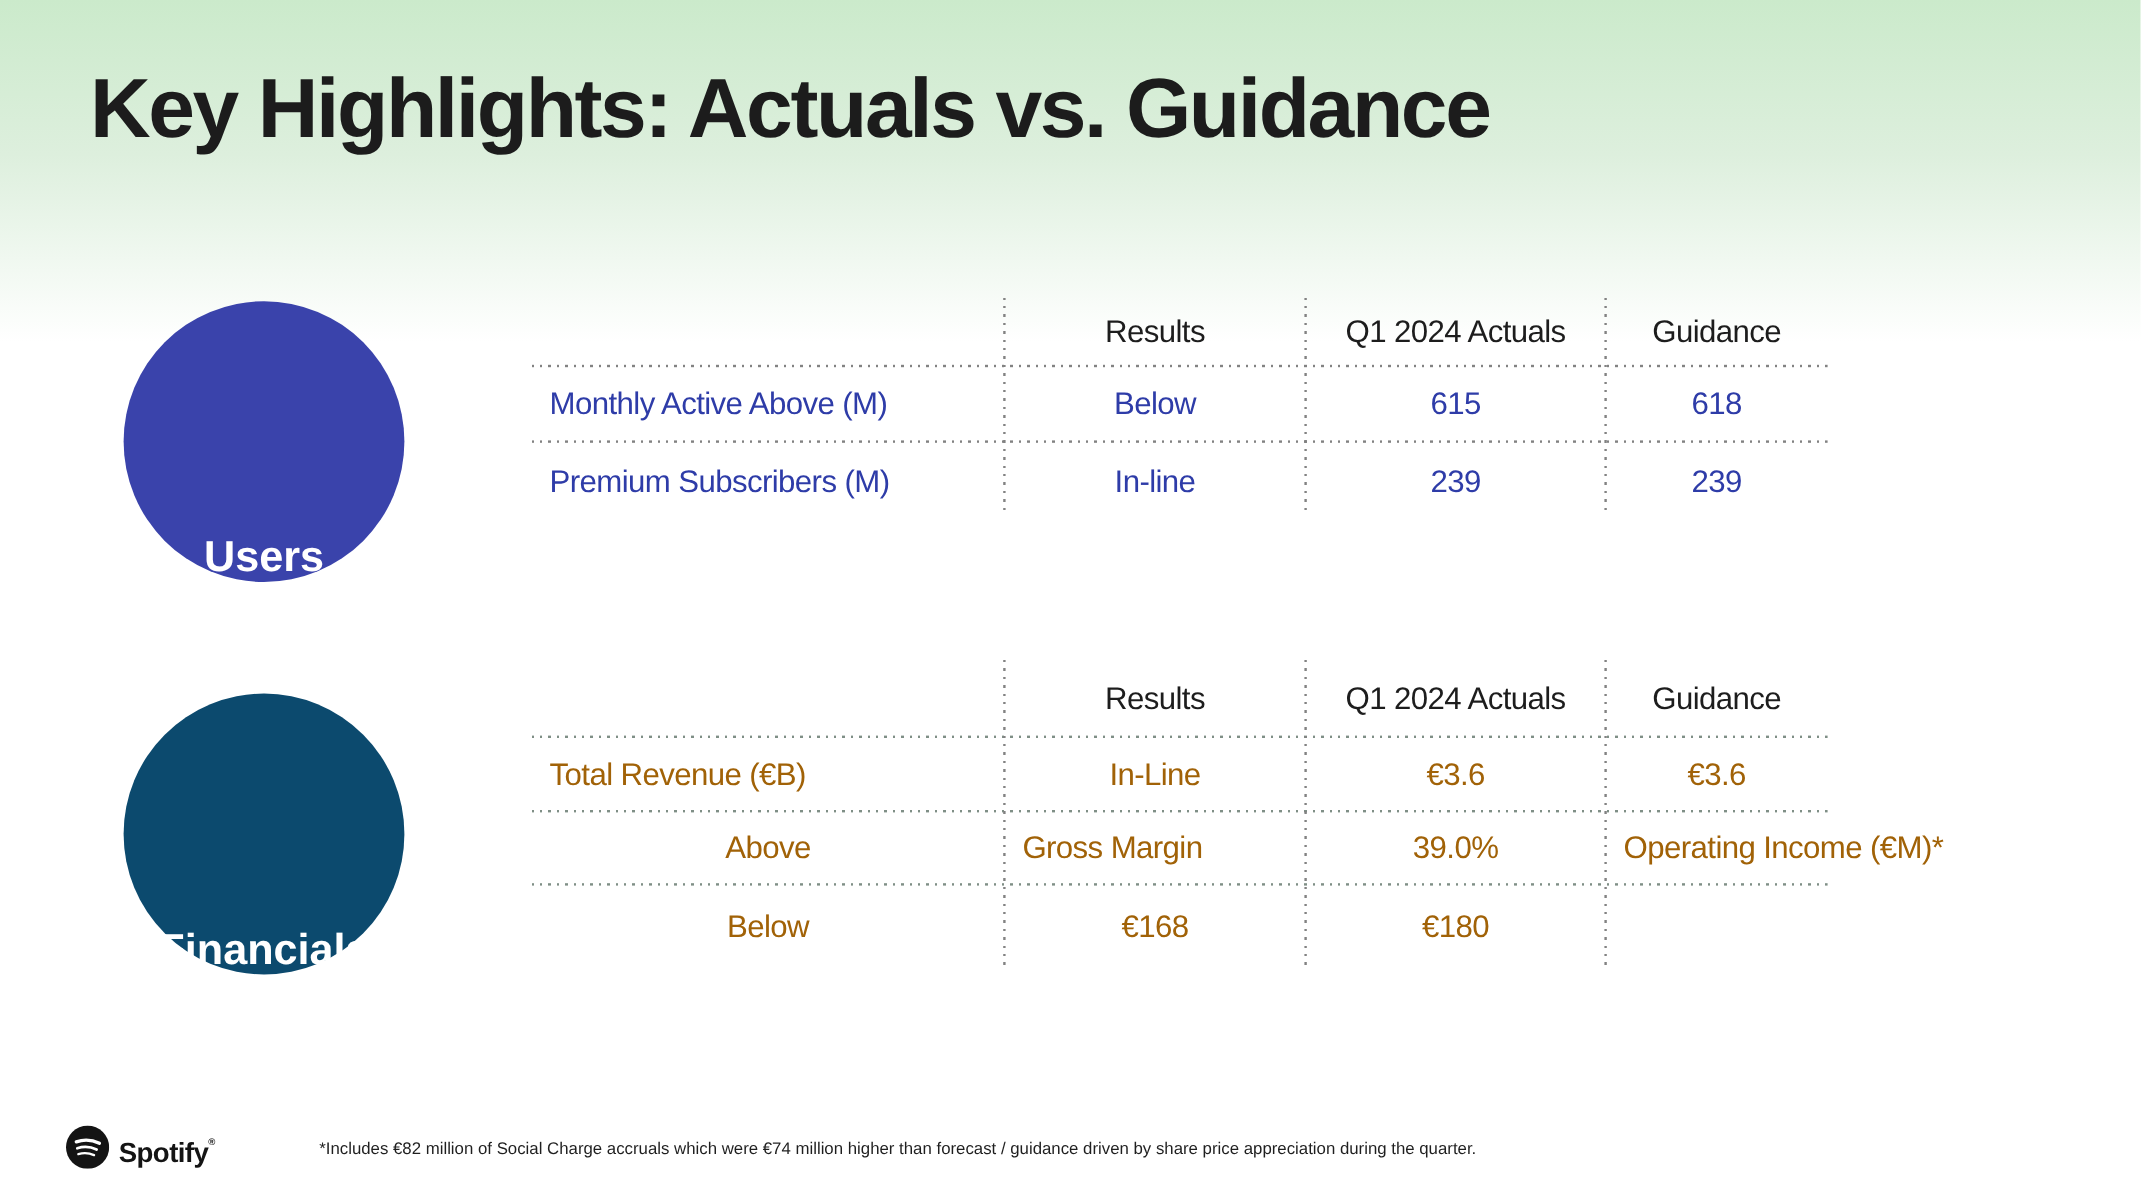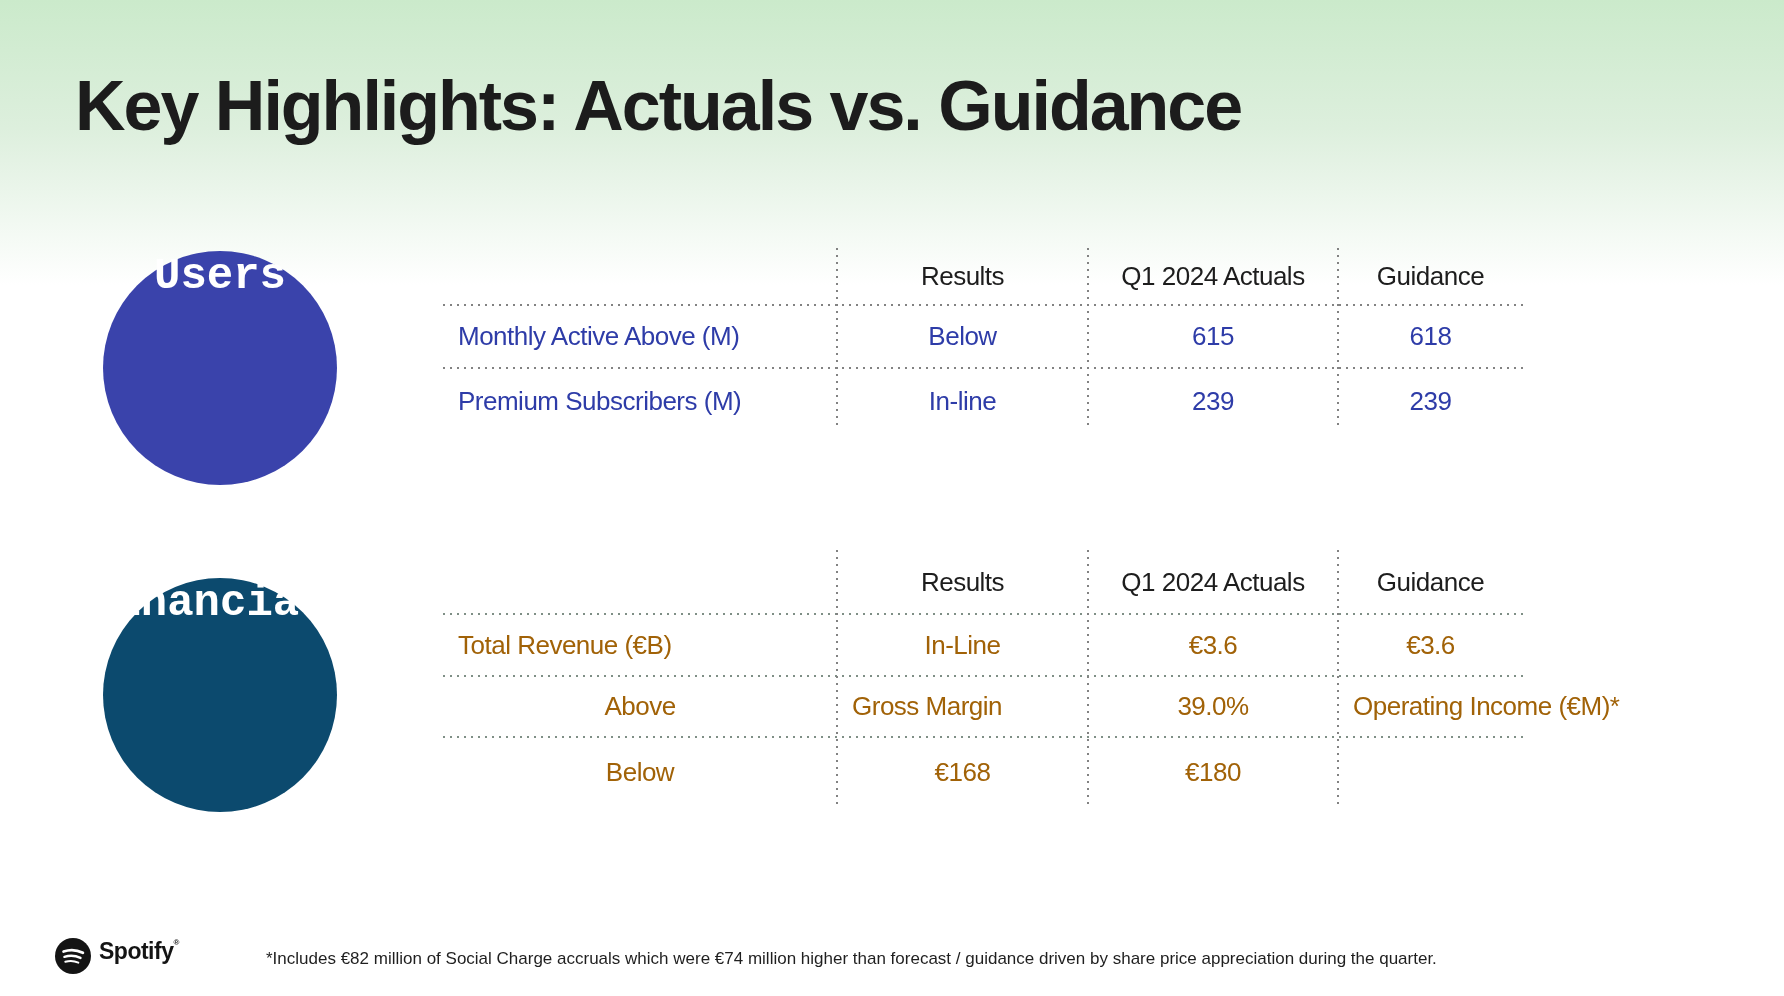--- a/index.html
+++ b/index.html
@@ -14,40 +14,39 @@
   .bg-gradient {
     position: absolute;
     left: 0; top: 0;
     width: 100%;
     height: 285px;
     background: linear-gradient(180deg, #cbeacb 0%, #ddefdd 45%, #ffffff 100%);
   }
   .title {
     position: absolute;
     left: 75px;
-    top: 66px;
+    top: 50px;
     margin: 0;
     font-size: 70px;
     font-weight: bold;
     letter-spacing: -2px;
     color: #1c1c1c;
     white-space: nowrap;
   }
   .circle {
     position: absolute;
     width: 234px;
     height: 234px;
     border-radius: 50%;
     display: flex;
-    align-items: flex-start;
+    align-items: flex-end;
     justify-content: center;
     color: #ffffff;
     font-weight: bold;
-    font-size: 44px;
-    font-family: Liberation Mono, monospace;
+    font-size: 36px;
   }
   .circle-users { left: 103px; top: 251px; background: #3a43ab; }
   .circle-financials { left: 103px; top: 578px; background: #0c4a6e; }
 
   .tbl {
     position: absolute;
     left: 443px;
     width: 1080px;
     display: grid;
     grid-template-columns: 394px 251px 250px 185px;
@@ -84,41 +83,41 @@
   }
   .vl-users { top: 248px; height: 182px; }
   .vl-fin   { top: 550px; height: 257px; }
   .hl-fin { background-image: repeating-linear-gradient(to right, #7f8f86 0, #7f8f86 2px, transparent 2px, transparent 7px); }
 
   .footer-logo {
     position: absolute;
     left: 55px;
     top: 938px;
     display: flex;
-    align-items: flex-start;
+    align-items: flex-end;
   }
   .spotify-mark { width: 36px; height: 36px; display: block; }
   .spotify-word {
     margin-left: 8px;
     font-size: 23px;
     font-weight: bold;
     letter-spacing: -0.5px;
     color: #141414;
   }
   .brand-mark {
     font-size: 8px;
     vertical-align: top;
     line-height: 10px;
     color: #141414;
   }
   .footnote {
     position: absolute;
     left: 266px;
     top: 949px;
-    font-size: 17px;
+    font-size: 14px;
     color: #1f1f1f;
     white-space: nowrap;
   }
 </style>
 </head>
 <body>
 
 <div class="slide">
   <div class="bg-gradient"></div>
 

